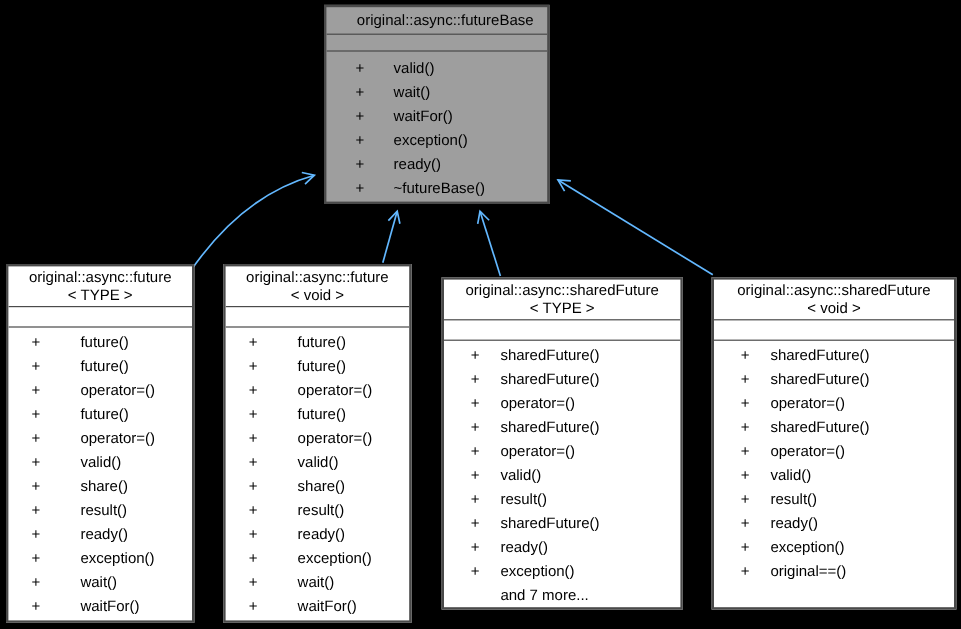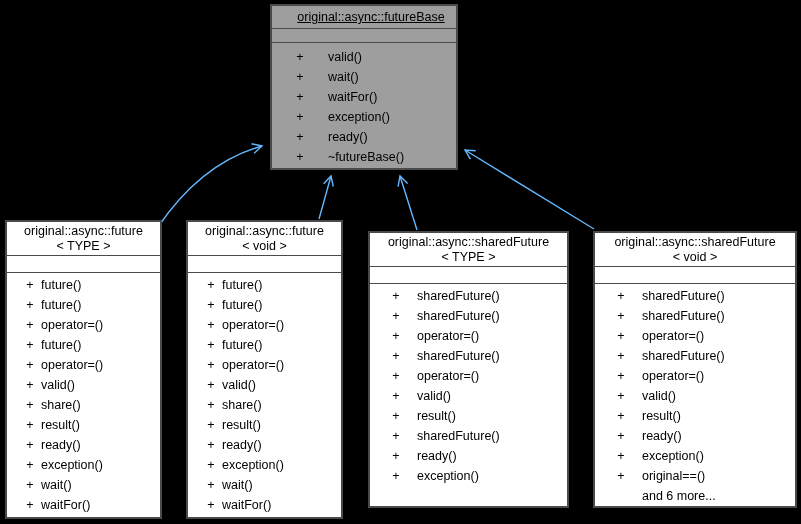--- a/index.html
+++ b/index.html
@@ -24,26 +24,26 @@
     height:16px;border-bottom:1px solid #4a4a4a;flex:none;
   }
   .uml-methods{
     flex:1;padding-top:2px;font-size:12.5px;
   }
   .uml-method{
     display:flex;height:20px;line-height:20px;
     padding-left:14px;white-space:nowrap;
   }
   .uml-vis{width:18px;text-align:center;flex:none;}
-  .uml-mname{margin-left:2px;}
+  .uml-mname{margin-left:28px;}
   .wide .uml-method{padding-left:17px;}
   .wide .uml-mname{margin-left:12px;}
 
   #box-base{left:270px;top:4px;width:188px;height:166px;}
-  #box-base .uml-title{padding:4px 2px 3px 16px;text-decoration:underline;}
+  #box-base .uml-title{padding:4px 2px 3px 16px;}
   #box-base .uml-empty{height:13px;}
   #box-base .uml-methods{padding-top:4px;}
   #box-base .uml-method{padding-left:19px;}
   #box-base .uml-mname{margin-left:19px;}
 
   #box-f-type{left:5px;top:220px;width:157px;height:299px;}
   #box-f-void{left:186px;top:220px;width:157px;height:299px;}
   #box-s-type{left:368px;top:231px;width:201px;height:277px;}
   #box-s-void{left:593px;top:231px;width:204px;height:277px;}
 
@@ -254,20 +254,24 @@
         <span class="uml-mname">sharedFuture()</span>
       </div>
       <div class="uml-method">
         <span class="uml-vis">+</span>
         <span class="uml-mname">ready()</span>
       </div>
       <div class="uml-method">
         <span class="uml-vis">+</span>
         <span class="uml-mname">exception()</span>
       </div>
+      <div class="uml-method">
+        <span class="uml-vis"></span>
+        <span class="uml-mname">and 7 more...</span>
+      </div>
     </div>
 </div>
 
 <div id="box-s-void" class="uml-box wide" style="background: rgb(255, 255, 255);">
   <div class="uml-title">
     <div>original::async::sharedFuture</div>
     <div>&lt; void &gt;</div>
   </div>
   <div class="uml-empty"></div>
   <div class="uml-methods">
@@ -304,18 +308,14 @@
         <span class="uml-mname">ready()</span>
       </div>
       <div class="uml-method">
         <span class="uml-vis">+</span>
         <span class="uml-mname">exception()</span>
       </div>
       <div class="uml-method">
         <span class="uml-vis">+</span>
         <span class="uml-mname">original==()</span>
       </div>
-      <div class="uml-method">
-        <span class="uml-vis"></span>
-        <span class="uml-mname">and 6 more...</span>
-      </div>
     </div>
 </div>
 
 </body></html>

